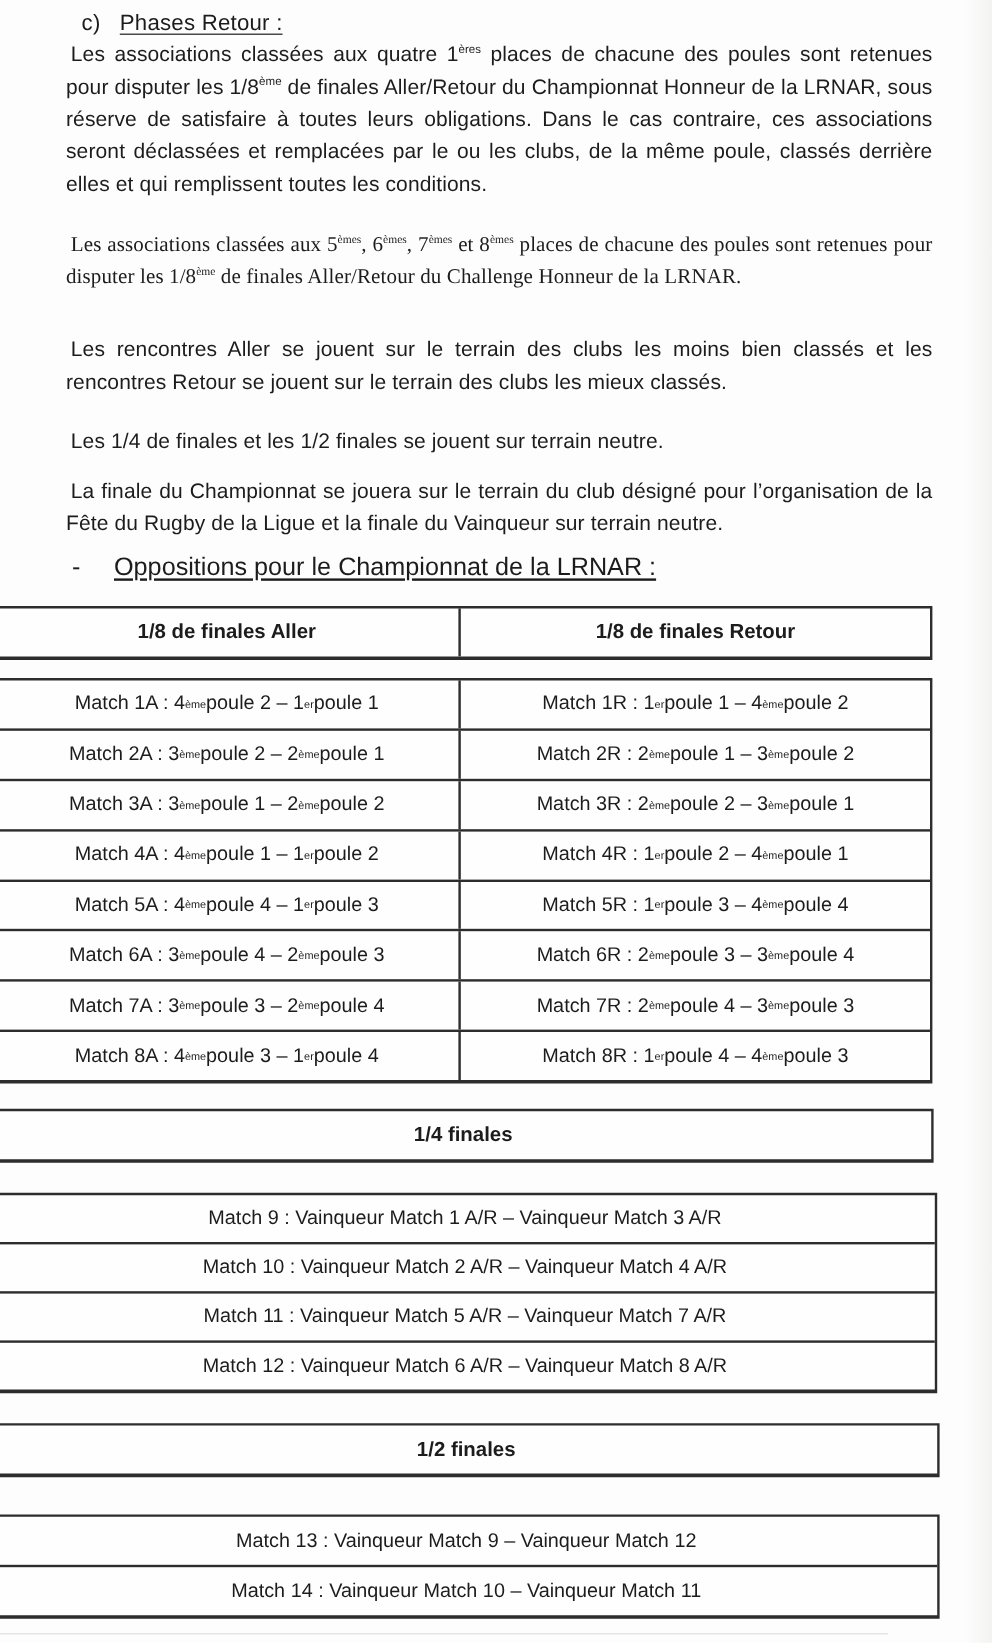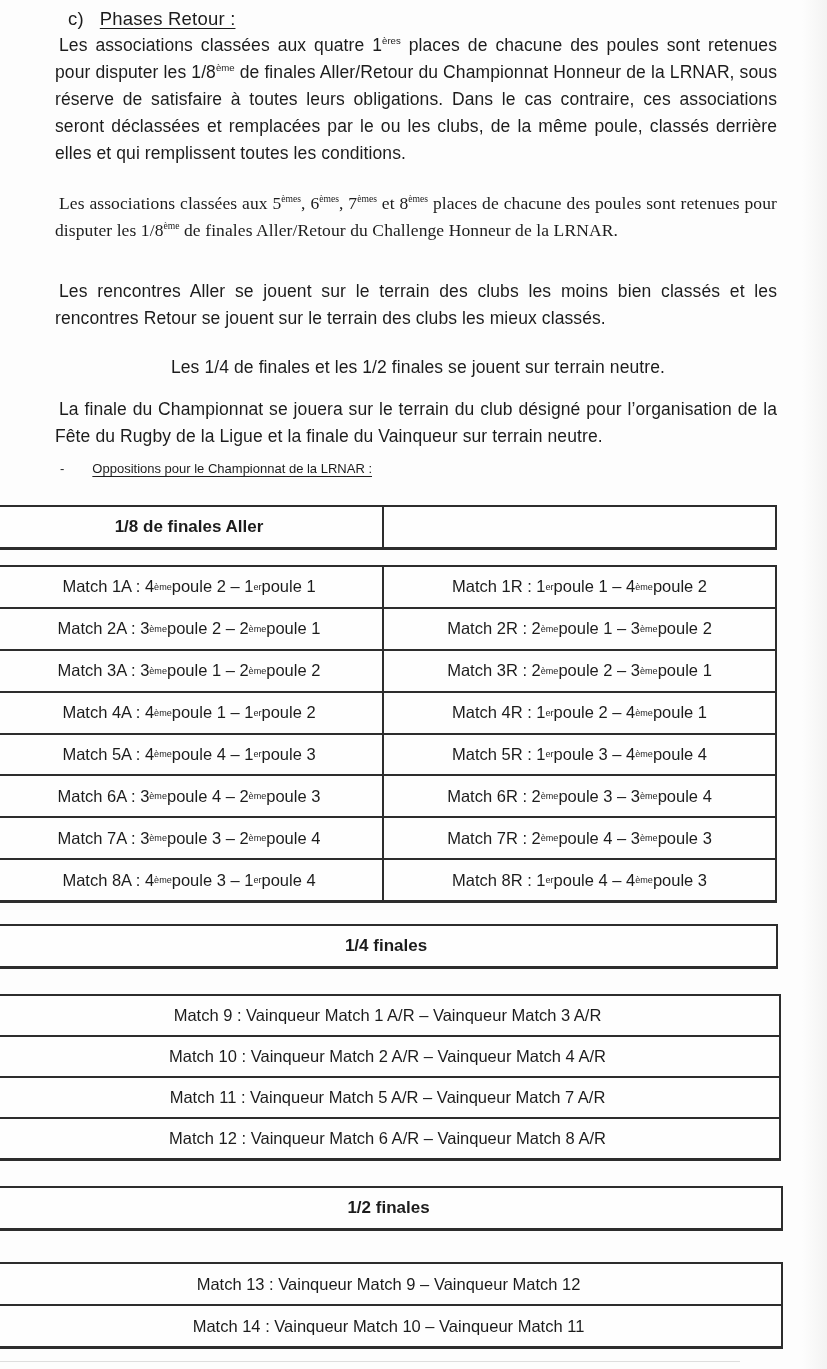--- a/index.html
+++ b/index.html
@@ -17,24 +17,24 @@
   .heading .hu { margin-left:16px; text-decoration:underline; text-underline-offset:3px; }
 
   .para {
     position:absolute; left:55px; width:722px;
     font-size:17.5px; line-height:27px; letter-spacing:0.1px;
     text-align:justify; text-indent:4px;
   }
   #p1 { top:32px; }
   #p2 { top:190px;font-family:Liberation Serif, serif; }
   #p3 { top:278px; }
-  #p4 { top:354px; text-align:center; }
+  #p4 { top:354px; text-align:left; }
   #p5 { top:396px; }
 
-  .bullet { position:absolute; top:461px; left:60px; font-size:13px; white-space:nowrap; }
+  .bullet { position:absolute; top:461px; left:60px; font-size:21px; white-space:nowrap; }
   .bullet .bu { margin-left:28px; text-decoration:underline; text-underline-offset:3px; }
 
   .tbl {
     position:absolute; left:-6px;
     background:#fefefe;
     border:2px solid #2d2d2d;
     box-sizing:border-box;
   }
   .cell { display:flex; align-items:center; justify-content:center; text-align:center; }
   .hdr-row { display:flex; height:100%; font-weight:bold; font-size:17px; }
@@ -70,20 +70,21 @@
 <div class="para" id="p4">Les 1/4 de finales et les 1/2 finales se jouent sur terrain neutre.</div>
 <div class="para" id="p5">La finale du Championnat se jouera sur le terrain du club désigné pour l’organisation de la Fête du Rugby de la Ligue et la finale du Vainqueur sur terrain neutre.</div>
 
 <div class="bullet">
   <span>-</span><span class="bu">Oppositions pour le Championnat de la LRNAR :</span>
 </div>
 
 <div class="tbl" id="t18h">
   <div class="hdr-row">
     <div class="cell col-a">1/8 de finales Aller</div>
+    <div class="cell col-b">1/8 de finales Retour</div>
   </div>
 </div>
 
 <div class="tbl" id="t18b">
   <div class="rows">
     <div class="row">
       <div class="cell col-a">Match 1A : 4<sup>ème</sup> poule 2 – 1<sup>er</sup> poule 1</div>
       <div class="cell col-b">Match 1R : 1<sup>er</sup> poule 1 – 4<sup>ème</sup> poule 2</div>
     </div>
     <div class="row">

